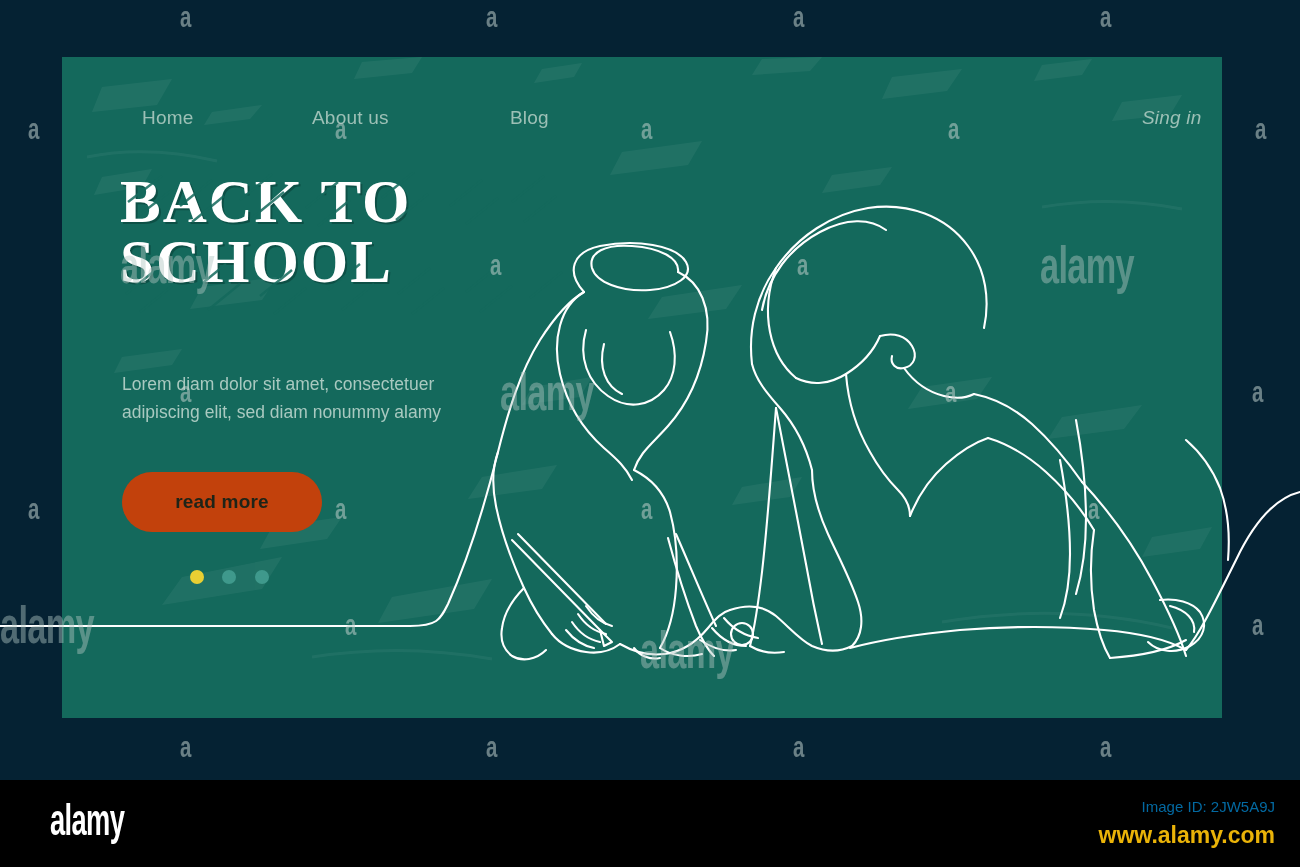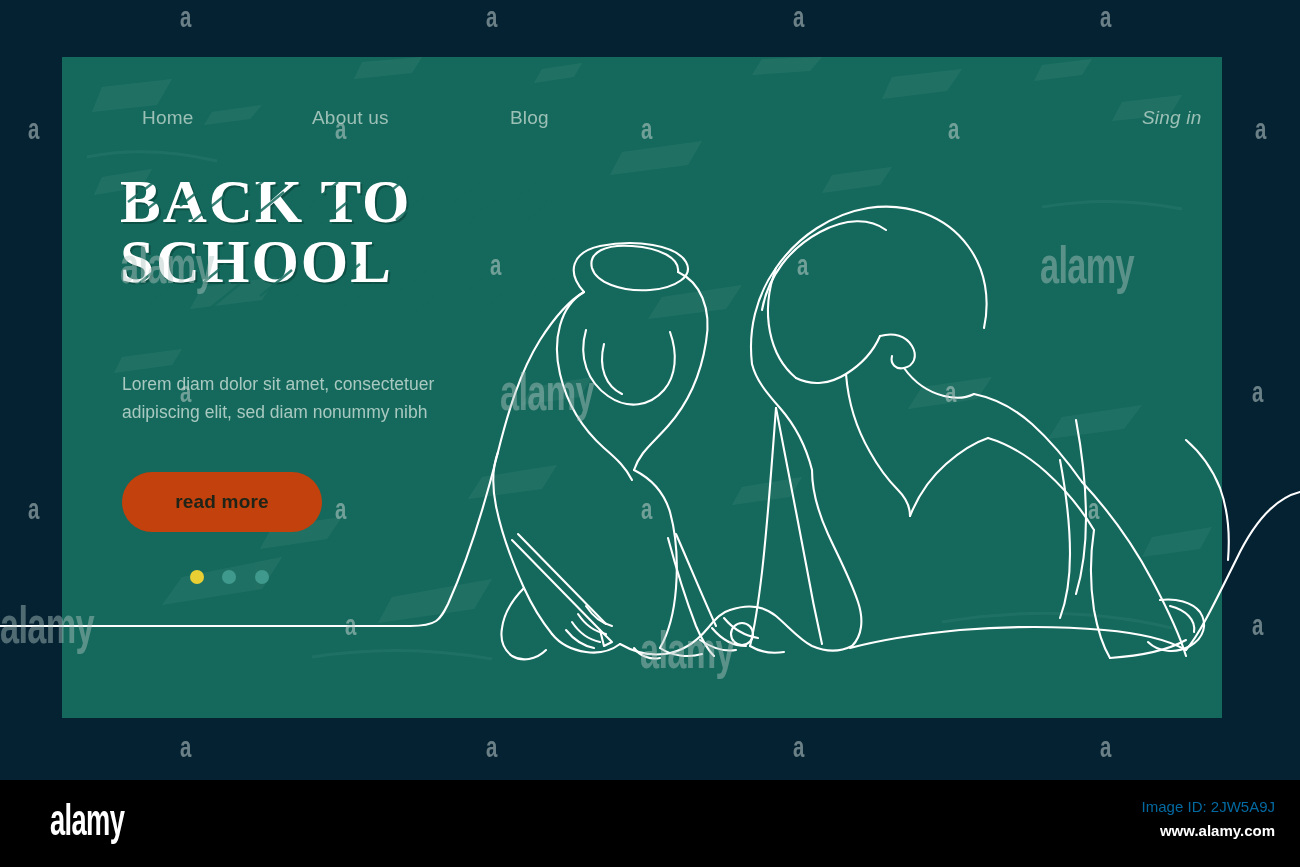--- a/index.html
+++ b/index.html
@@ -96,21 +96,21 @@
     color:#ffffff;font-size:44px;font-weight:700;
     font-family:"Liberation Sans",sans-serif;
     letter-spacing:-1px;transform:scaleX(.62);transform-origin:left top;
   }
   .wm-id{
     position:absolute;right:25px;top:18px;
     color:#0369a1;font-size:15px;white-space:nowrap;
   }
   .wm-url{
     position:absolute;right:25px;top:42px;
-    color:#ffffff;font-size:15px;font-weight:700;white-space:nowrap;
+    color:#eab308;font-size:23px;font-weight:700;white-space:nowrap;
   }
 
   
   .wm-tiles{position:absolute;left:0;top:0;width:1300px;height:780px;pointer-events:none;}
   .wm-a{
     position:absolute;color:rgba(190,205,202,.55);
     font-size:30px;font-weight:700;font-family:"Liberation Sans",sans-serif;
     transform:scaleX(.68);transform-origin:left top;
   }
   .wm-big{
@@ -340,21 +340,21 @@
         <line x1="278" y1="122" x2="310" y2="96"></line>
         <line x1="292" y1="142" x2="324" y2="116"></line>
         <line x1="346" y1="120" x2="378" y2="94"></line>
         <line x1="360" y1="140" x2="392" y2="114"></line>
         <line x1="410" y1="126" x2="442" y2="100"></line>
       </g>
     </svg>
 
     <div class="subtitle">
       <div>Lorem diam dolor sit amet, consectetuer</div>
-      <div>adipiscing elit, sed diam nonummy nibh</div>
+      <div>adipiscing elit, sed diam nonummy alamy</div>
     </div>
 
     <button class="cta">read more</button>
 
     <div class="dots">
       <span class="dot active" style="background: rgb(233, 207, 51);"></span>
       <span class="dot idle" style="background: rgb(63, 153, 140);"></span>
       <span class="dot idle" style="background: rgb(63, 153, 140);"></span>
     </div>
 

